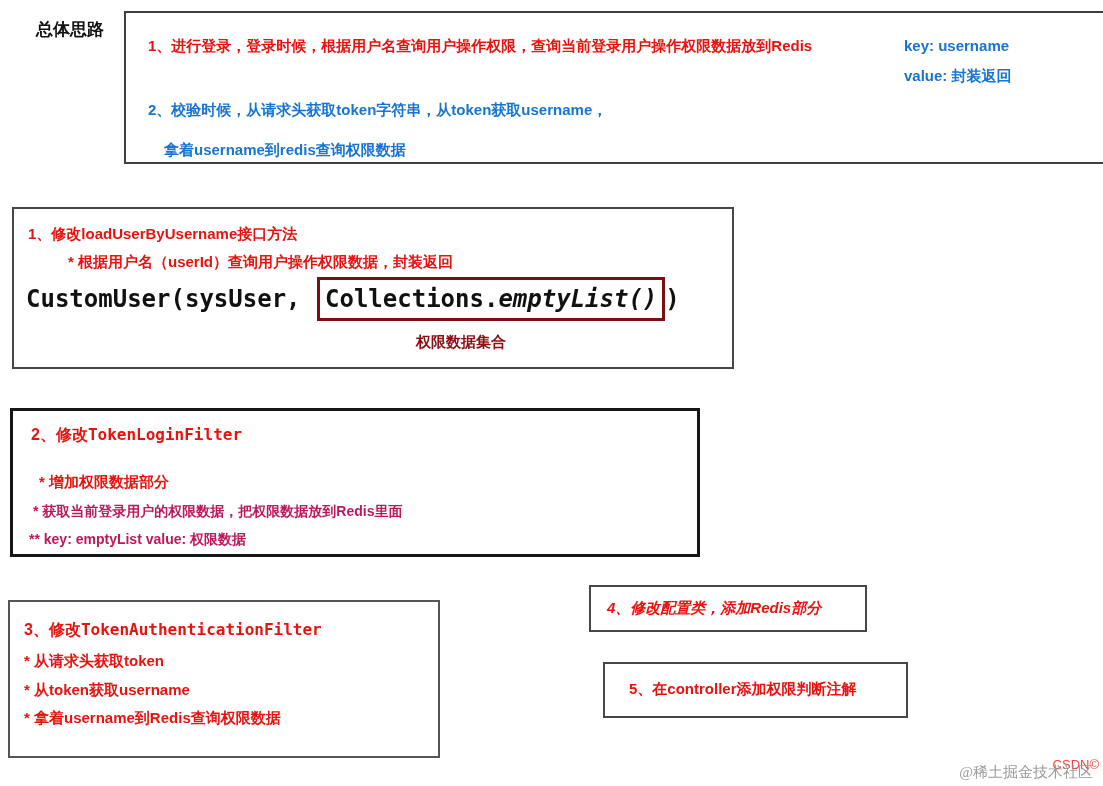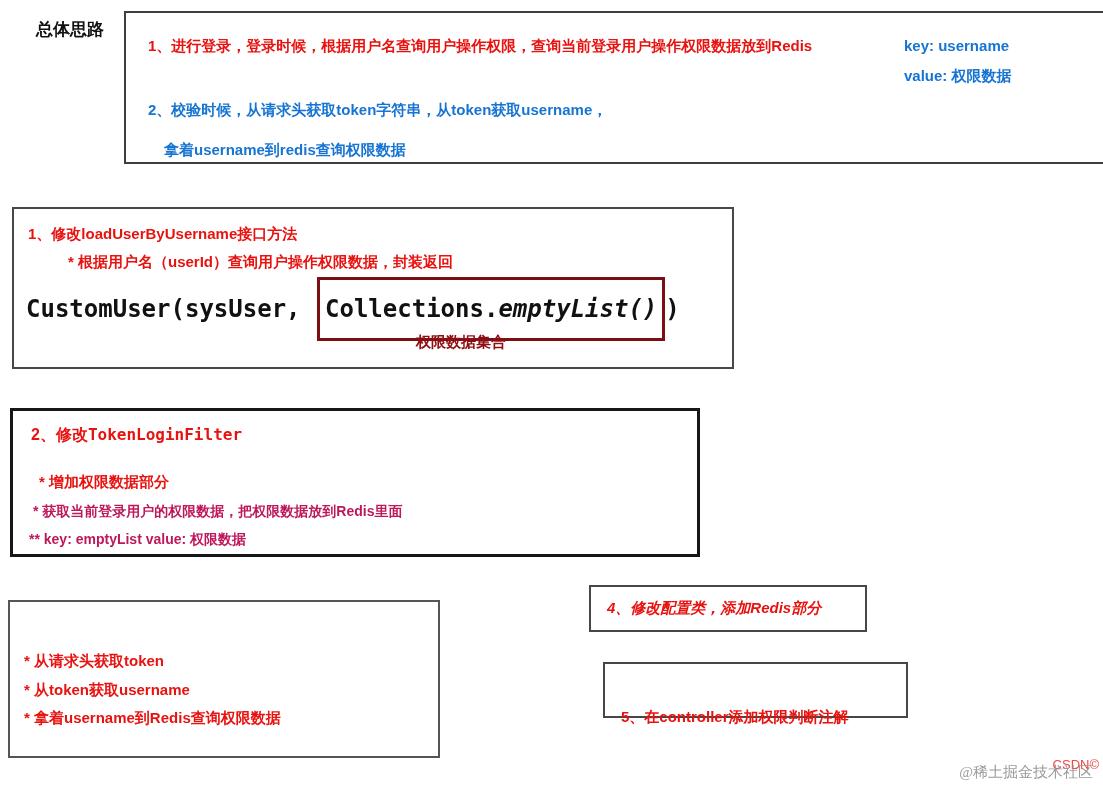--- a/index.html
+++ b/index.html
@@ -45,42 +45,42 @@
     left: 12px; top: 68px;
     font-size: 24px;
     font-weight: 600;
     color: #111111;
     white-space: pre;
     font-family: "DejaVu Sans Mono", monospace;
   }
   .code-hl {
     display: inline-block;
     border: 3px solid #7b1014;
-    padding: 15px 5px;
+    padding: 5px 5px;
     margin-left: 2px;
   }
   .code-italic { font-style: italic; }
   .s1-caption { left: 402px; top: 124px; font-size: 15px; }
   
   .step2-box { left: 10px; top: 408px; width: 690px; height: 149px; border: 3px solid #161616; }
   .s2-title { left: 18px; top: 14px; font-size: 16px; }
   .s2-l1 { left: 26px; top: 62px; font-size: 15px; }
   .s2-l2 { left: 20px; top: 92px; font-size: 14px; }
   .s2-l3 { left: 16px; top: 120px; font-size: 14px; }
   
   .step3-box { left: 8px; top: 600px; width: 432px; height: 158px; border-color: #555555; }
   .s3-title { left: 14px; top: 18px; font-size: 16px; }
   .s3-l1 { left: 14px; top: 50px; font-size: 15px; }
   .s3-l2 { left: 14px; top: 79px; font-size: 15px; }
   .s3-l3 { left: 14px; top: 107px; font-size: 15px; }
   
   .step4-box { left: 589px; top: 585px; width: 278px; height: 47px; border-color: #474747; font-style: italic; }
   .s4-title { left: 16px; top: 12px; font-size: 15px; }
   .step5-box { left: 603px; top: 662px; width: 305px; height: 56px; border-color: #474747; }
-  .s5-title { left: 16px; top: 16px; font-size: 15px; margin-top: 28px; }
+  .s5-title { left: 24px; top: 16px; font-size: 15px; }
   
   .watermark { position: absolute; right: 4px; bottom: 2px; width: 220px; height: 30px; }
   .wm-csdn {
     position: absolute; right: 0; bottom: 12px;
     font-size: 13px; color: #ef4444; font-weight: 400;
   }
   .wm-juejin {
     position: absolute; right: 6px; bottom: 2px;
     font-size: 15px; color: #9a9a9a;
     font-family: "Liberation Serif", serif;
@@ -90,41 +90,42 @@
 <body>
 
 <div class="canvas">
 
   <div class="page-title">总体思路</div>
 
   <div class="box overview-box">
     <div class="abs ov-line1 red bold">1、进行登录，登录时候，根据用户名查询用户操作权限，查询当前登录用户操作权限数据放到Redis</div>
     <div class="abs ov-kv blue bold">
       <div>key: username</div>
-      <div>value: 权限数据</div>
+      <div>value: 封装返回</div>
     </div>
     <div class="abs ov-line2 blue bold">2、校验时候，从请求头获取token字符串，从token获取username，</div>
     <div class="abs ov-line3 blue bold">拿着username到redis查询权限数据</div>
   </div>
 
   <div class="box step1-box">
     <div class="abs s1-title red bold">1、修改loadUserByUsername接口方法</div>
     <div class="abs s1-sub red bold">* 根据用户名（userId）查询用户操作权限数据，封装返回</div>
     <div class="abs code-line"><span>CustomUser(sysUser, </span><span class="code-hl"><span>Collections.</span><span class="code-italic">emptyList()</span></span><span>)</span></div>
     <div class="abs s1-caption darkred bold">权限数据集合</div>
   </div>
 
   <div class="box step2-box">
     <div class="abs s2-title red bold"><span>2、修改</span><span class="mono">TokenLoginFilter</span></div>
     <div class="abs s2-l1 red bold">* 增加权限数据部分</div>
     <div class="abs s2-l2 gray bold">* 获取当前登录用户的权限数据，把权限数据放到Redis里面</div>
     <div class="abs s2-l3 gray bold">** key: emptyList  value: 权限数据</div>
   </div>
 
   <div class="box step3-box">
+    <div class="abs s3-title red bold"><span>3、修改</span><span class="mono">TokenAuthenticationFilter</span></div>
     <div class="abs s3-l1 red bold">* 从请求头获取token</div>
     <div class="abs s3-l2 red bold">* 从token获取username</div>
     <div class="abs s3-l3 red bold">* 拿着username到Redis查询权限数据</div>
   </div>
 
   <div class="box step4-box">
     <div class="abs s4-title red bold">4、修改配置类，添加Redis部分</div>
   </div>
 
   <div class="box step5-box">

